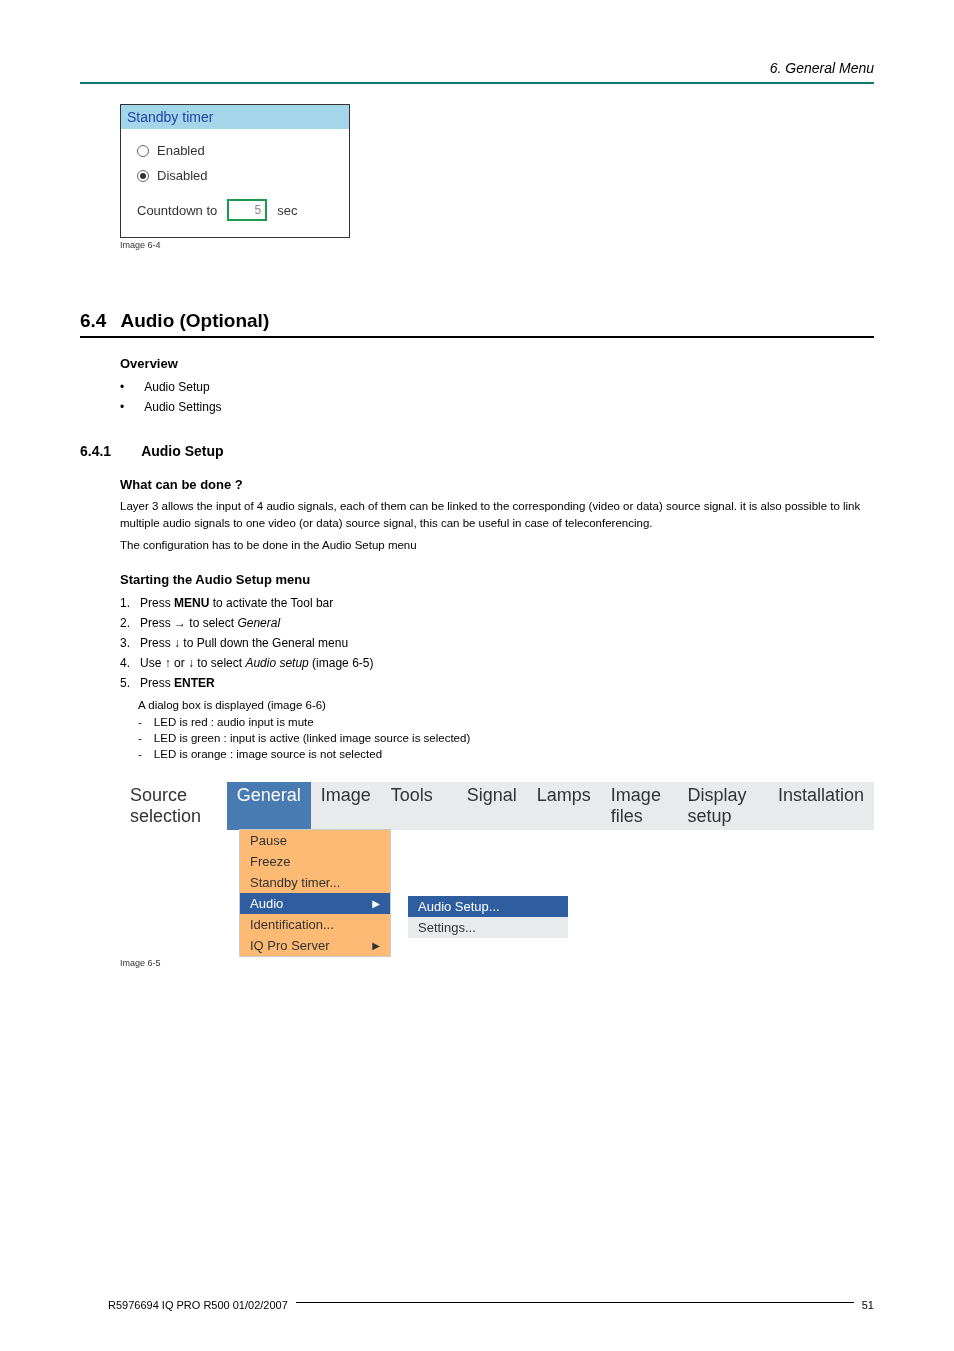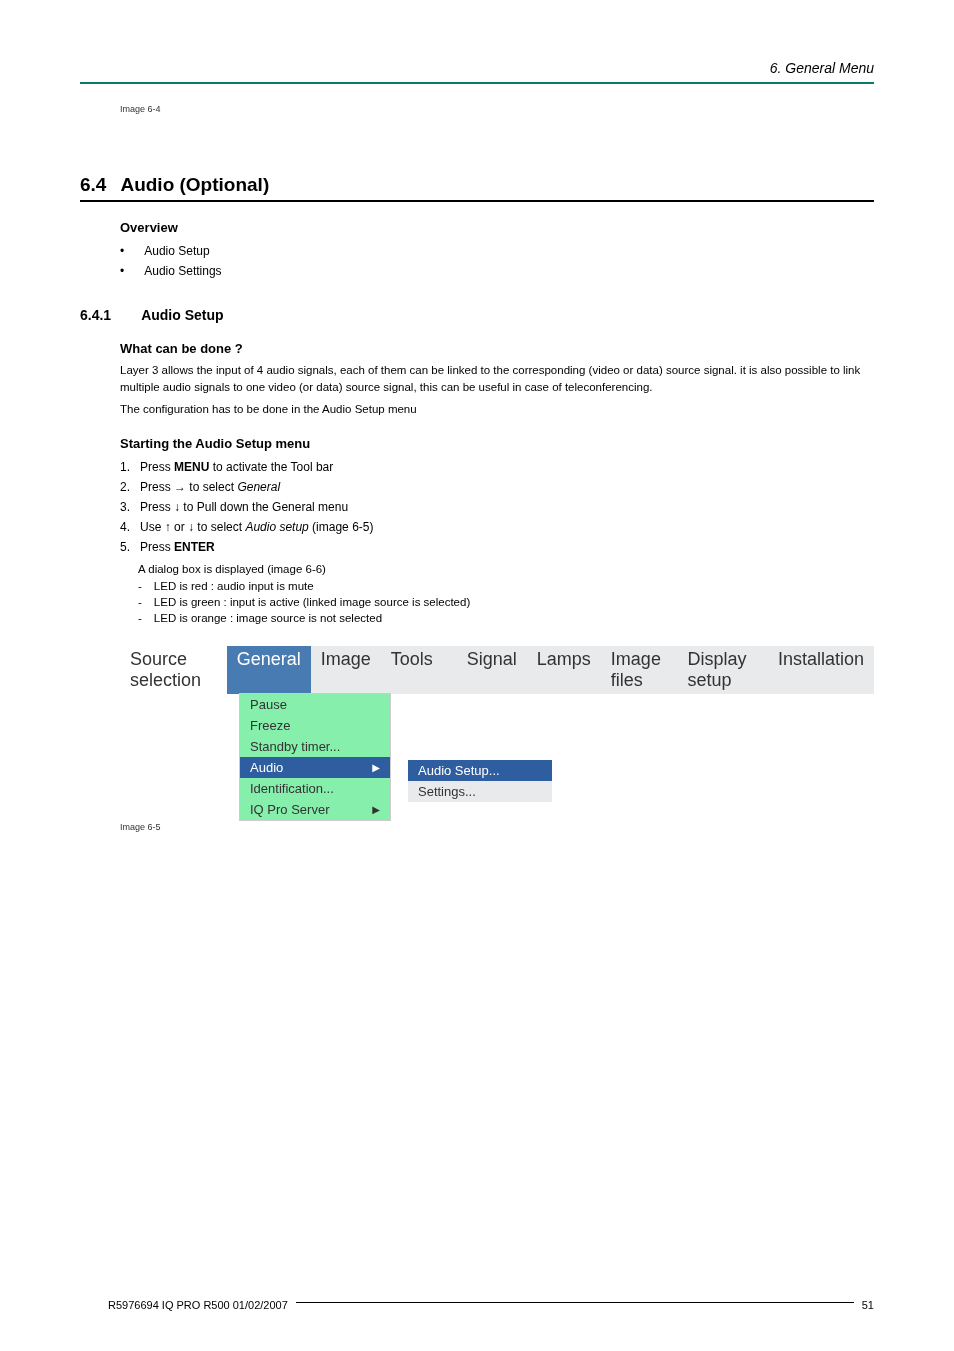--- a/index.html
+++ b/index.html
@@ -134,32 +134,32 @@
   .menu-area { display: flex; }
   .spacer-col { width: 120px; }
   .dropdown {
     width: 150px;
     background: #fff;
     font-size: 13px;
     box-shadow: 0 0 0 1px #ccc;
   }
   .dropdown .ditem {
     padding: 3px 10px;
-    background: #86efac;
+    background: #fdba74;
     display: flex;
     justify-content: space-between;
     align-items: center;
     color: #333;
   }
   .dropdown .ditem.highlight {
     background: #2e5ea0; color: #fff;
   }
   .arrow { font-size: 10px; }
   .submenu {
-    width: 144px;
+    width: 160px;
   }
   .submenu .ditem {
     background: #e9eaec;
     padding: 3px 10px;
     color: #333;
   }
   .submenu .ditem.highlight {
     background: #2e5ea0; color: #fff;
   }
   .submenu-gap { width: 18px; }
@@ -181,20 +181,40 @@
     position: relative;
     top: -3px;
   }
 </style>
 </head>
 <body>
 
 <div class="page">
   <div class="header-right">6.  General Menu</div>
 
+  <div class="dialog">
+    <div class="dialog-title">Standby timer</div>
+    <div class="dialog-body">
+      <div class="radio-row">
+        <span class="radio-outer"></span>
+        <span>Enabled</span>
+      </div>
+      <div class="radio-row">
+        <span class="radio-outer">
+            <span class="radio-inner"></span>
+          </span>
+        <span>Disabled</span>
+      </div>
+      <div class="countdown-row">
+        <span>Countdown to</span>
+        <span class="num-input">5</span>
+        <span>sec</span>
+      </div>
+    </div>
+  </div>
   <div class="caption">Image 6-4</div>
 
   <div class="section-heading">
     <span>6.4</span>
     <span>Audio (Optional)</span>
   </div>
 
   <div class="sub-heading">Overview</div>
   <div class="bullet-list">
     <div class="row">

